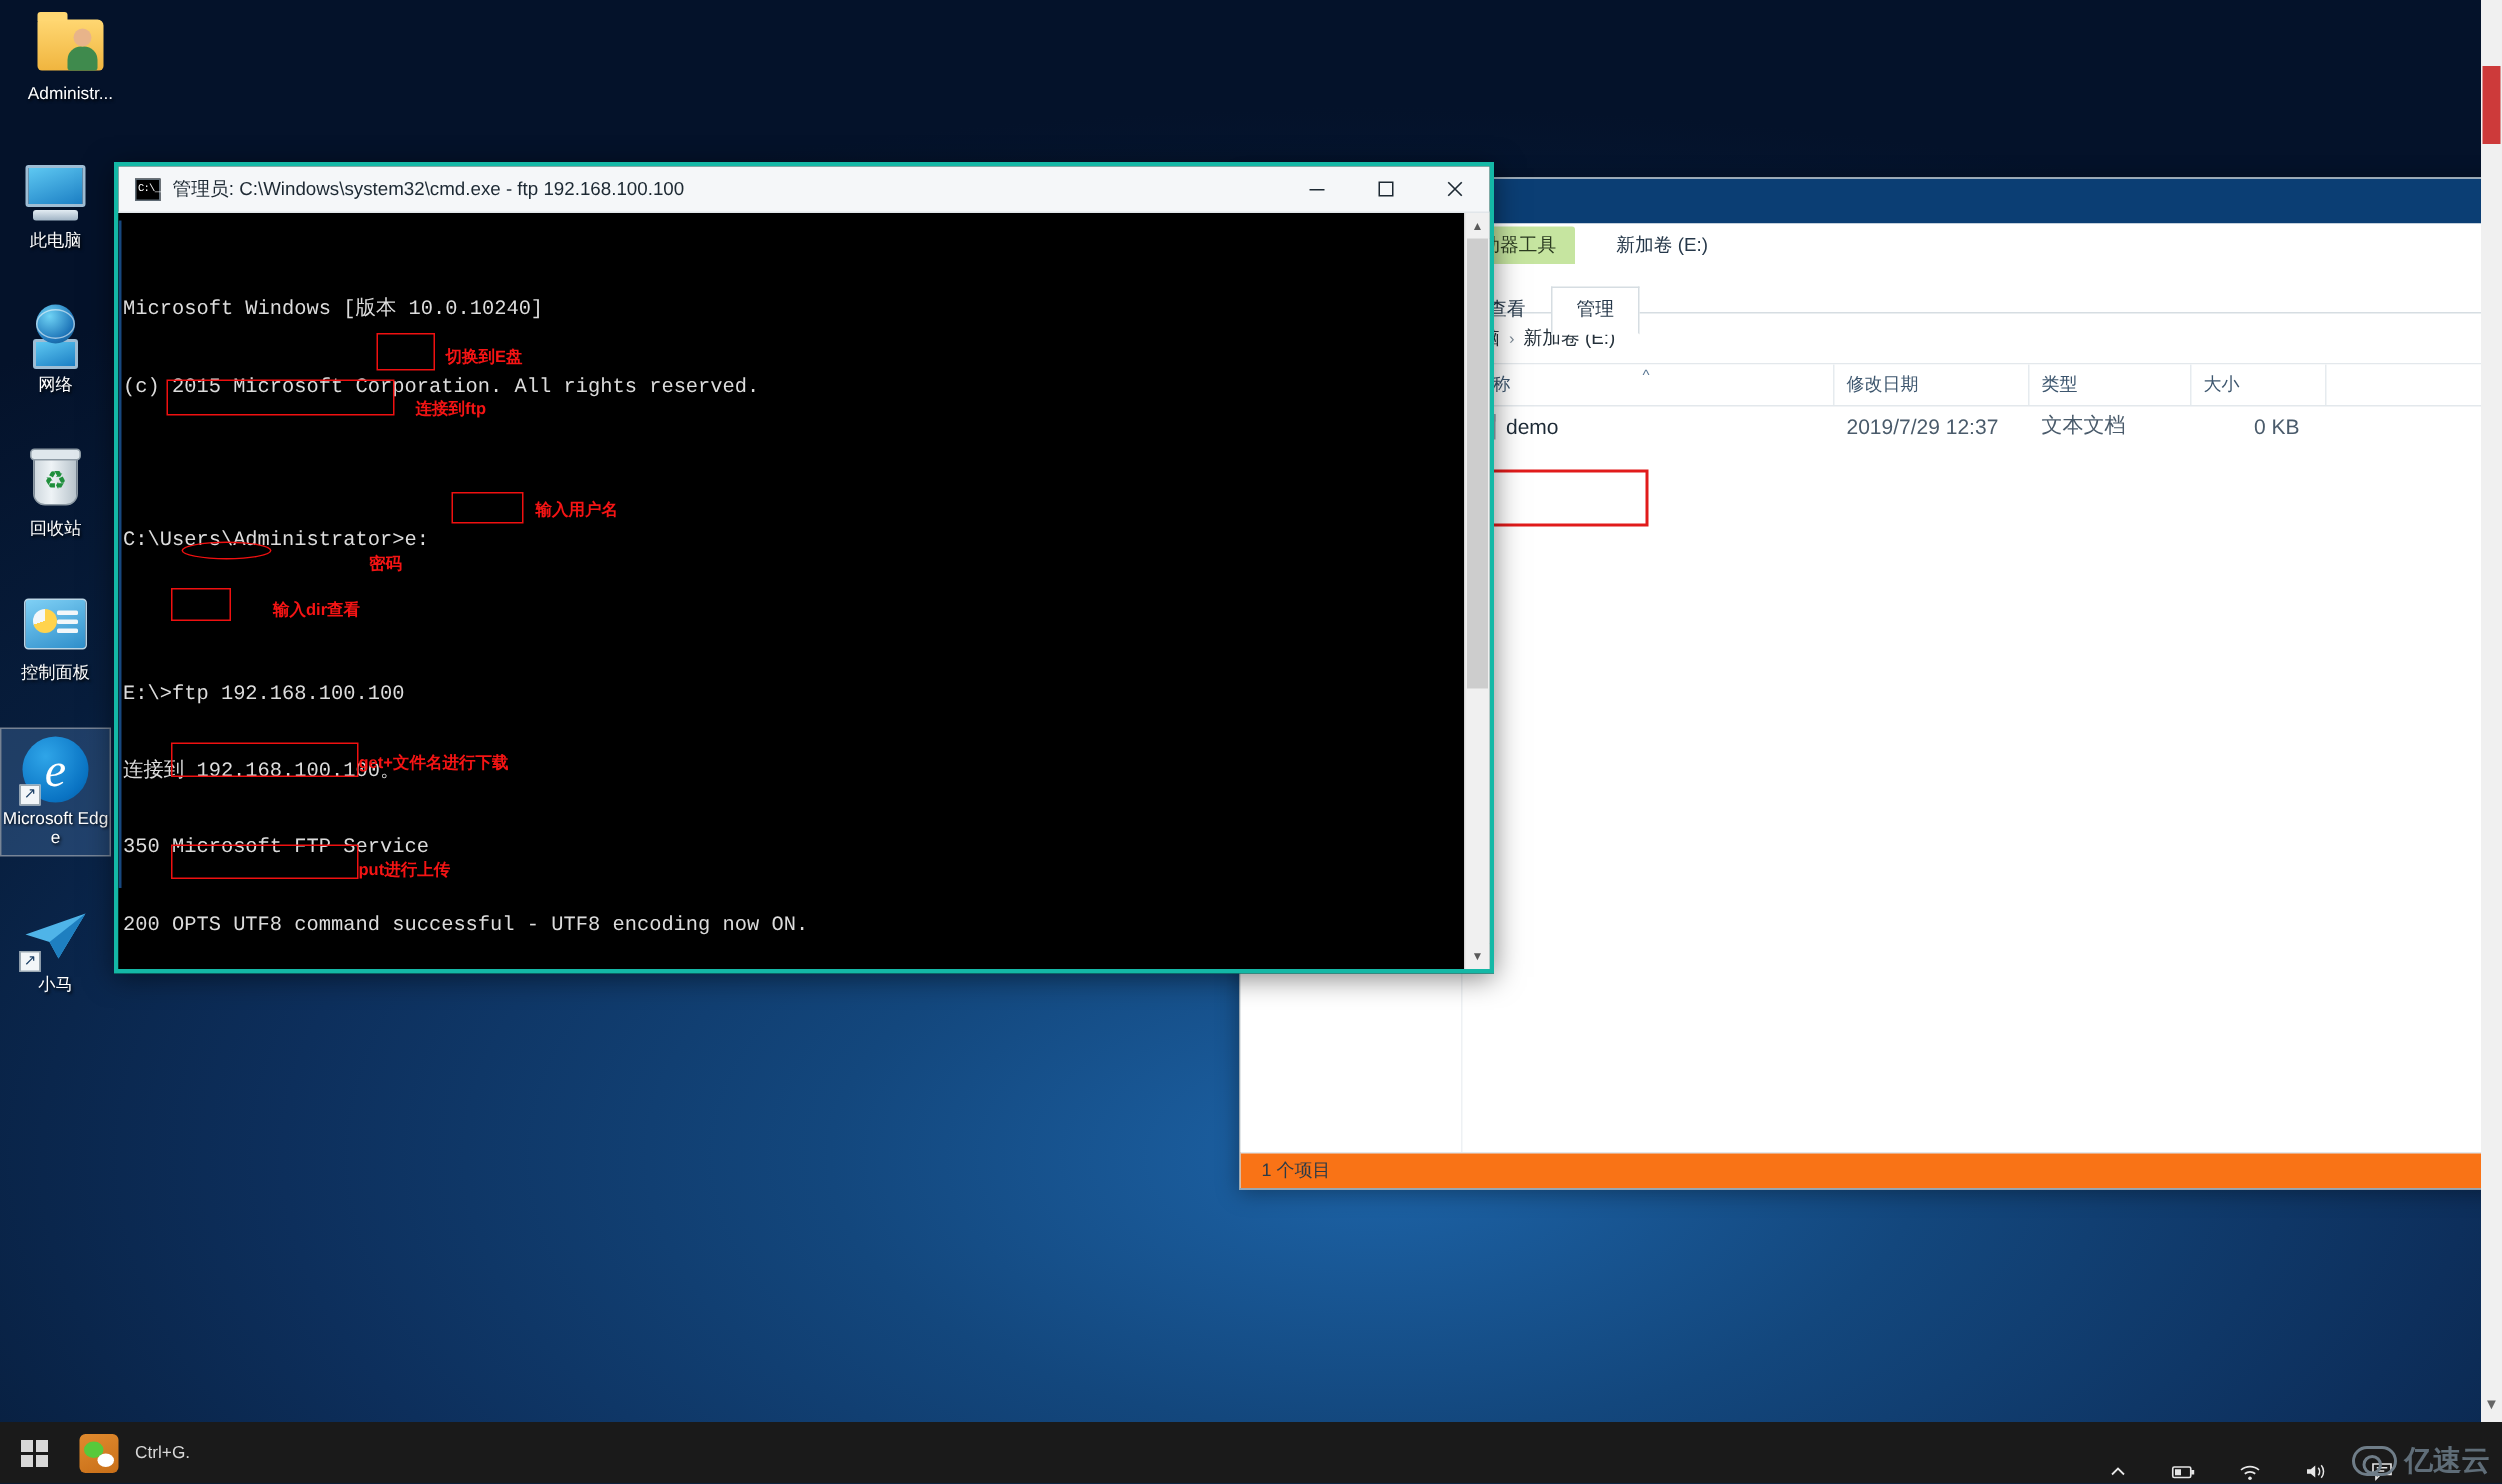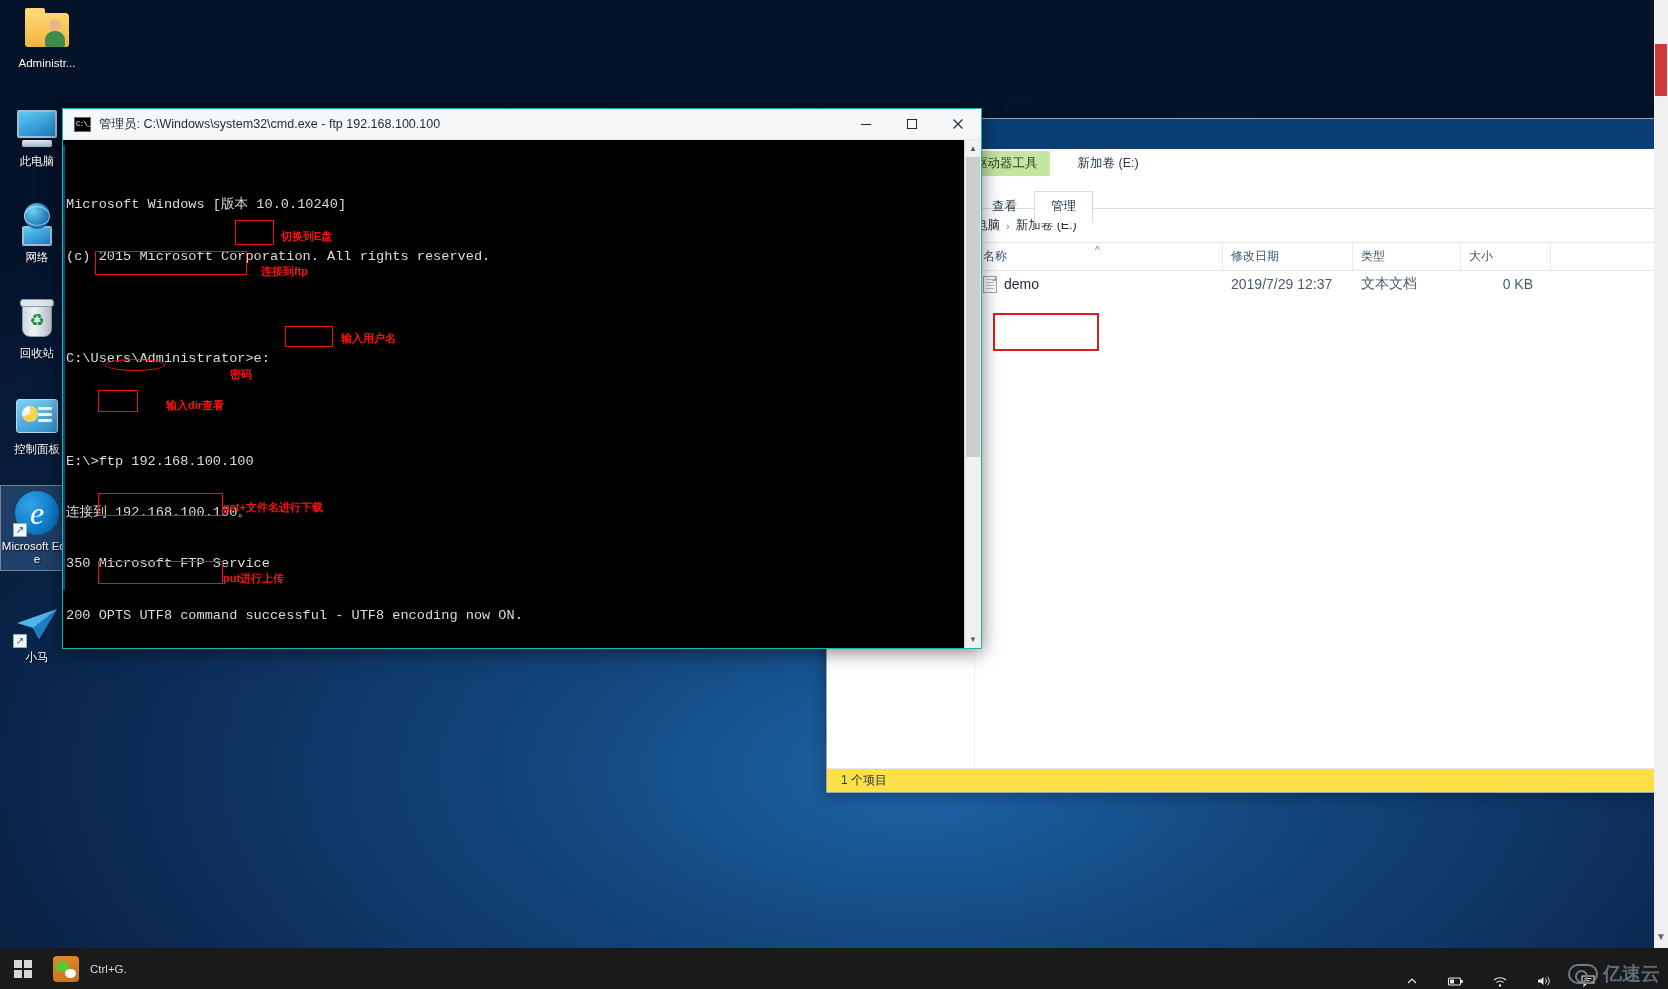--- a/index.html
+++ b/index.html
@@ -205,32 +205,32 @@
     background:#b9c4cd;
   }
   .file-ico:after {
     content:""; position:absolute; top:-1px; right:-1px;
     border-width:0 0 5px 5px; border-style:solid;
     border-color: transparent transparent #9aa8b4 transparent;
   }
   .exp-statusbar {
     height:24px; flex:0 0 24px; border-top:1px solid #e3e8ec;
     display:flex; align-items:center; padding-left:14px;
-    font-size:12px; color:#2a3a48; background:#fde047;
+    font-size:12px; color:#2a3a48; background:#f97316;
   }
   .hl-file {
     position:absolute; left:166px; top:194px;
     width:106px; height:38px;
     border:2px solid #e11b1b; pointer-events:none;
   }
 
   
   .cmd {
-    position:absolute; left:62px; top:108px; width:920px; height:541px;
-    border:1px solid #14b8a6;
+    position:absolute; left:76px; top:108px; width:920px; height:541px;
+    border:3px solid #14b8a6;
     box-shadow: 0 3px 18px rgba(0,0,0,.5);
     display:flex; flex-direction:column;
     background:#000;
   }
   .cmd-title {
     height:31px; flex:0 0 31px; background:#f5f7f9;
     display:flex; align-items:center;
     border-bottom:1px solid #e1e6ea;
   }
   .cmd-ico {

